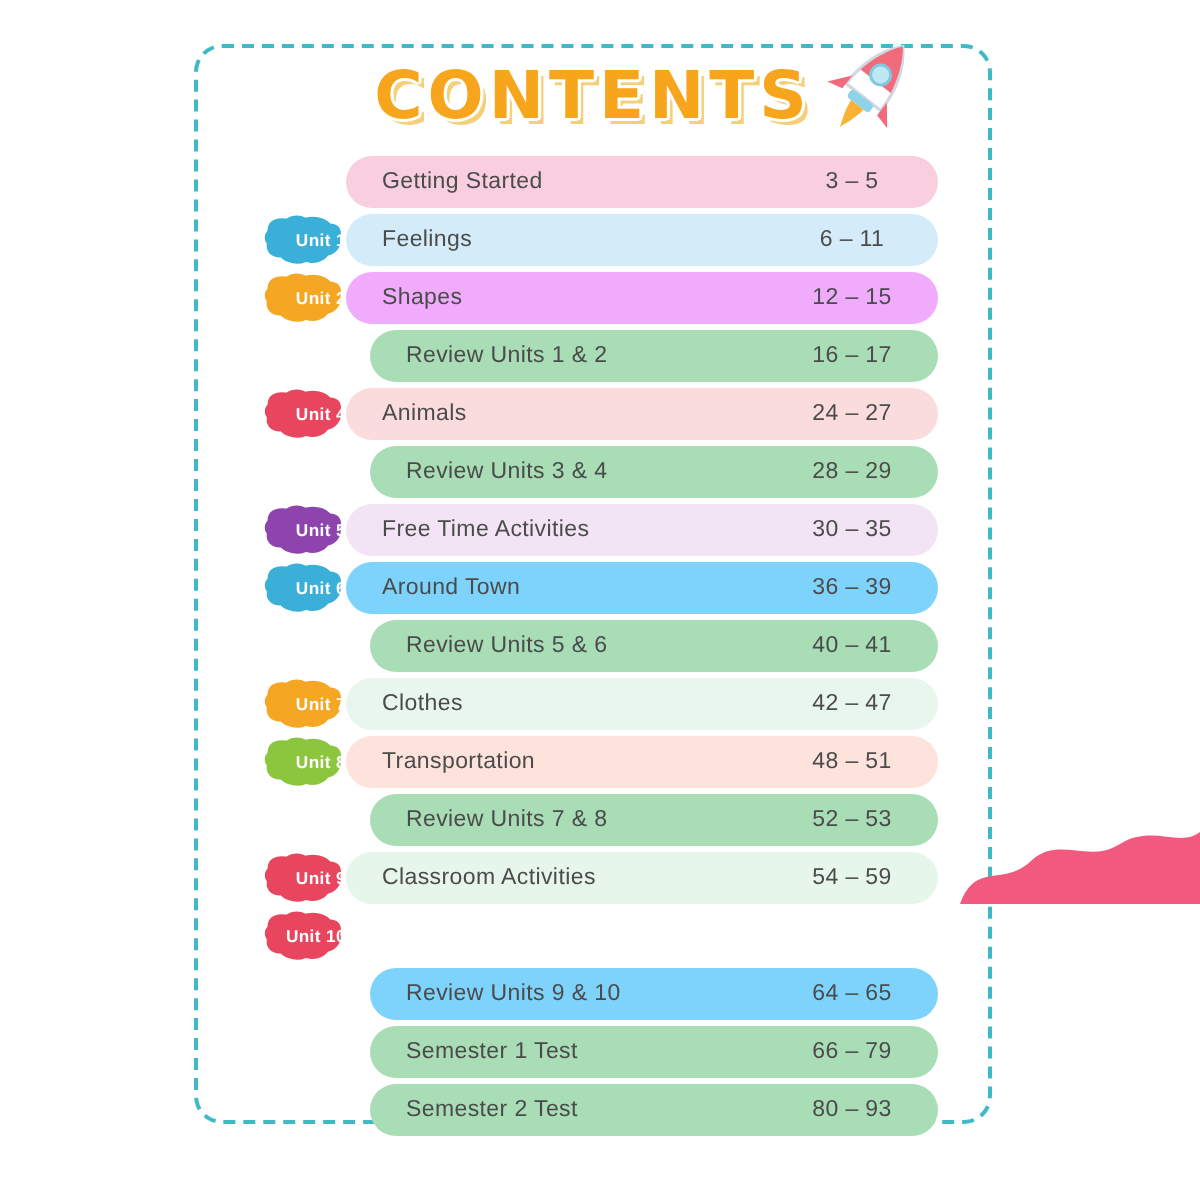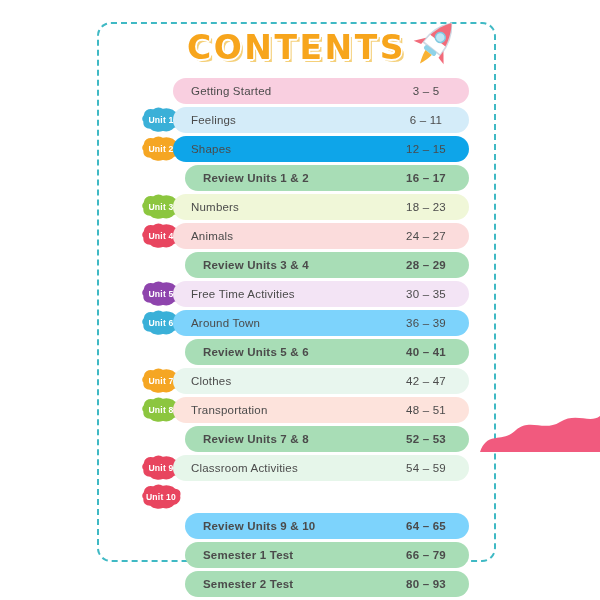--- a/index.html
+++ b/index.html
@@ -102,21 +102,20 @@
     border-radius: 13px;
     display: flex;
     align-items: center;
     box-sizing: border-box;
   }
   .bar.full {
     left: 44px;
   }
   .bar.indent {
     left: 56px;
-    font-weight: bold;
   }
   .label {
     position: absolute;
     left: 18px;
     font-size: 11.5px;
     color: #4b4b4b;
     letter-spacing: 0.2px;
     white-space: nowrap;
   }
   .pages {
@@ -124,27 +123,27 @@
     right: 0;
     width: 86px;
     text-align: center;
     font-size: 11.5px;
     color: #4b4b4b;
     letter-spacing: 0.2px;
   }
   
   .badge {
     position: absolute;
-    left: 10px;
+    left: 0;
     top: -1.5px;
     width: 44px;
     height: 28px;
     display: flex;
     align-items: center;
-    justify-content: center;
+    justify-content: flex-end;
   }
   .badge svg {
     position: absolute;
     left: 0;
     top: 0;
   }
   .badge-text {
     position: relative;
     font-size: 8.6px;
     font-weight: bold;
@@ -205,41 +204,29 @@
           <span class="pages">6 – 11</span>
         </div>
       </div>
       <div class="row">
         <div class="badge">
           <svg width="44" height="28" viewBox="0 0 44 28">
             <path d="M4 9 C4 4 9 1.5 14 2.5 C17 0.5 21 0.5 24 2 C28 0.8 34 2 36.5 5 C41.5 5.5 43 9 42 13 C43 17 40 21.5 35.5 22.5 C33 25.8 28 27 24 25.8 C20 27.5 14 26.5 11 23.5 C6 23.5 3 20 3.6 16 C2 13.8 2.4 10.8 4 9 Z" fill="#f5a623" stroke="#ffffff" stroke-width="1.6"></path>
           </svg>
           <span class="badge-text">Unit 2</span>
         </div>
-        <div class="bar full" style="background: #0ea5e9;">
+        <div class="bar full" style="background: #f0abfc;">
           <span class="label">Shapes</span>
           <span class="pages">12 – 15</span>
         </div>
       </div>
       <div class="row">
         <div class="bar indent" style="background: rgb(168, 221, 182);">
           <span class="label">Review Units 1 &amp; 2</span>
           <span class="pages">16 – 17</span>
-        </div>
-      </div>
-      <div class="row">
-        <div class="badge">
-          <svg width="44" height="28" viewBox="0 0 44 28">
-            <path d="M4 9 C4 4 9 1.5 14 2.5 C17 0.5 21 0.5 24 2 C28 0.8 34 2 36.5 5 C41.5 5.5 43 9 42 13 C43 17 40 21.5 35.5 22.5 C33 25.8 28 27 24 25.8 C20 27.5 14 26.5 11 23.5 C6 23.5 3 20 3.6 16 C2 13.8 2.4 10.8 4 9 Z" fill="#8cc63f" stroke="#ffffff" stroke-width="1.6"></path>
-          </svg>
-          <span class="badge-text">Unit 3</span>
-        </div>
-        <div class="bar full" style="background: rgb(240, 247, 216);">
-          <span class="label">Numbers</span>
-          <span class="pages">18 – 23</span>
         </div>
       </div>
       <div class="row">
         <div class="badge">
           <svg width="44" height="28" viewBox="0 0 44 28">
             <path d="M4 9 C4 4 9 1.5 14 2.5 C17 0.5 21 0.5 24 2 C28 0.8 34 2 36.5 5 C41.5 5.5 43 9 42 13 C43 17 40 21.5 35.5 22.5 C33 25.8 28 27 24 25.8 C20 27.5 14 26.5 11 23.5 C6 23.5 3 20 3.6 16 C2 13.8 2.4 10.8 4 9 Z" fill="#e8455f" stroke="#ffffff" stroke-width="1.6"></path>
           </svg>
           <span class="badge-text">Unit 4</span>
         </div>
         <div class="bar full" style="background: rgb(251, 220, 220);">

